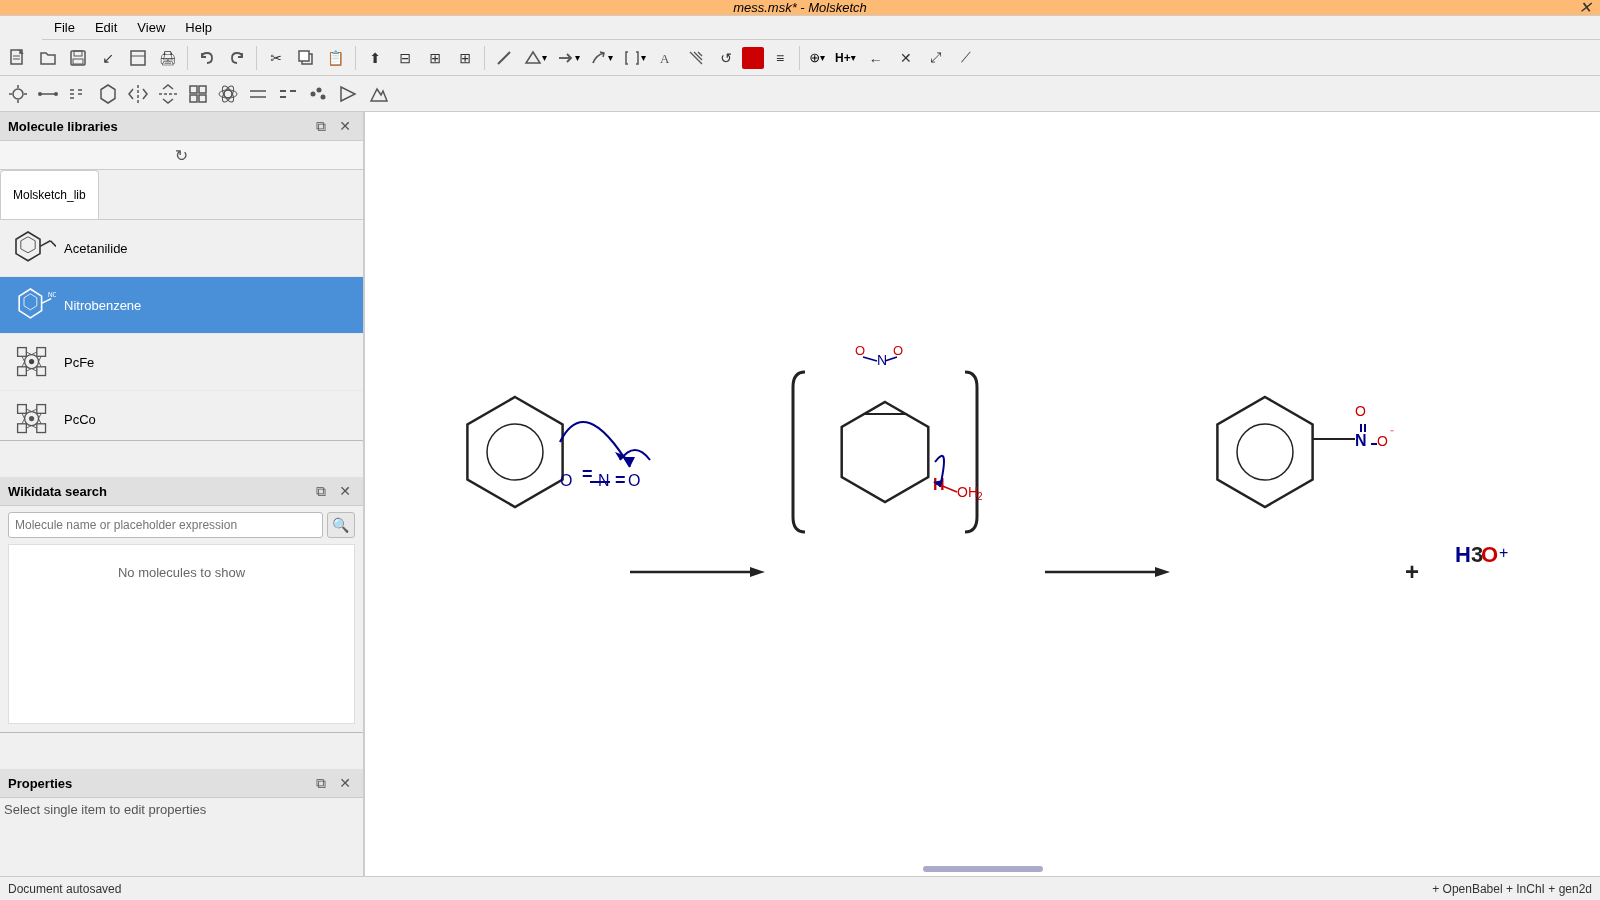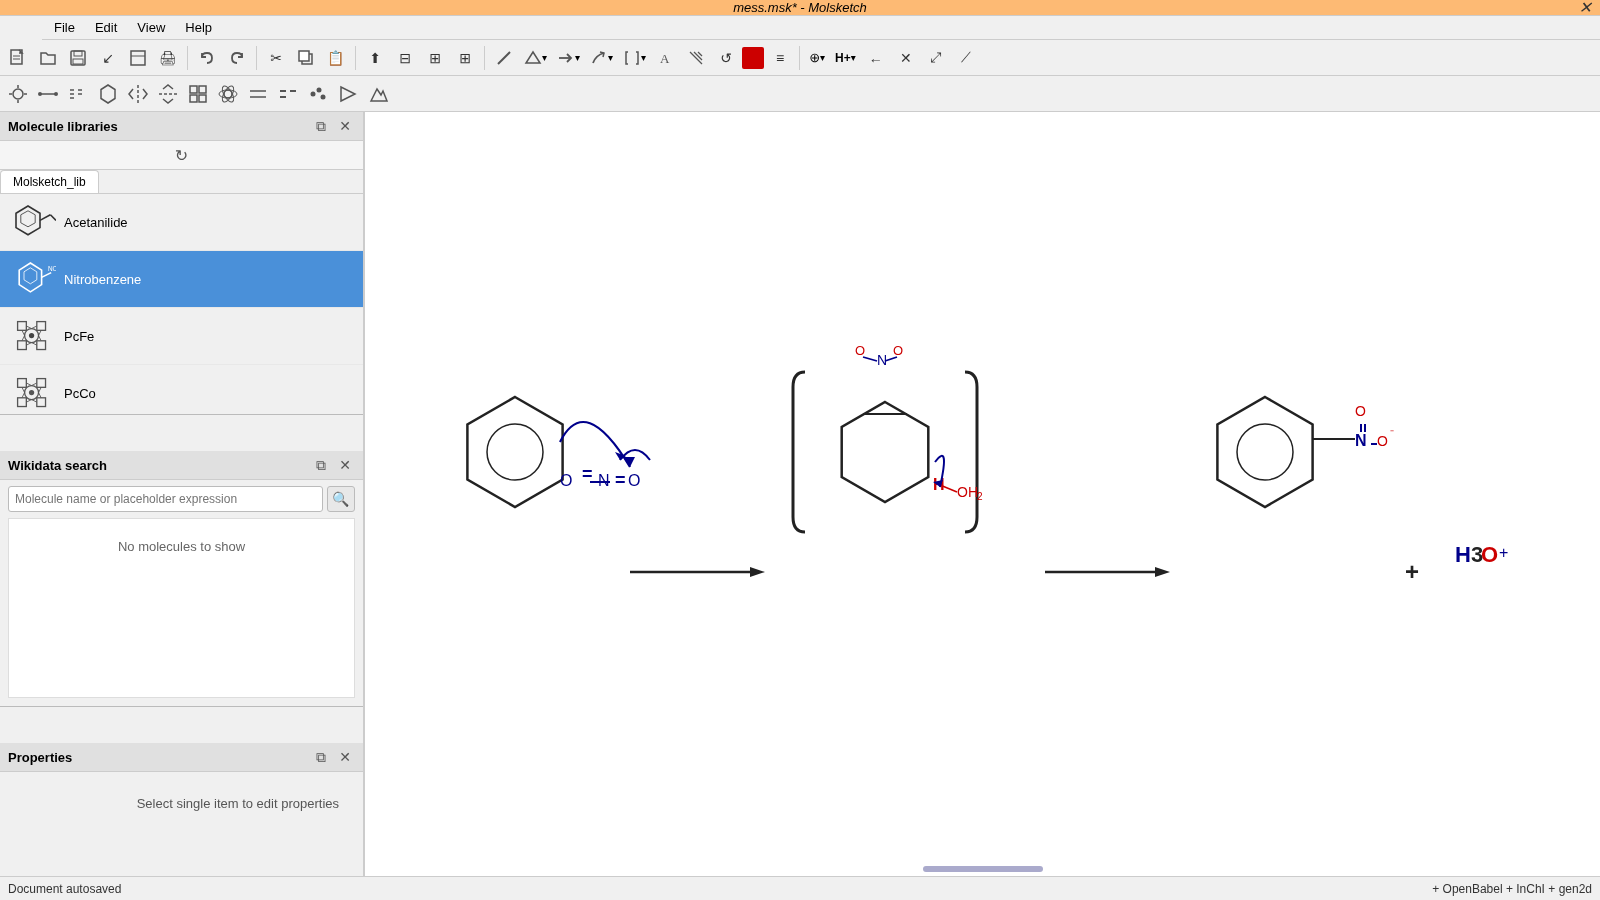--- a/index.html
+++ b/index.html
@@ -105,21 +105,21 @@
       padding: 4px;
       border-bottom: 1px solid #ccc;
       background: #f5f5f5;
     }
     .tab-bar {
       display: flex;
       border-bottom: 1px solid #ccc;
       background: #f0f0f0;
     }
     .tab {
-      padding: 4px 12px;
+      padding: 17px 12px;
       cursor: pointer;
       border: 1px solid transparent;
       border-bottom: none;
       border-radius: 4px 4px 0 0;
       font-size: 12px;
     }
     .tab.active {
       background: white;
       border-color: #ccc;
     }
@@ -183,24 +183,23 @@
       margin: 0 8px 8px;
       border: 1px solid #ddd;
     }
     
     #properties {
       flex: 1;
       display: flex;
       flex-direction: column;
     }
     .properties-content {
-      padding: 24px;
+      padding: 4px;
       color: #555;
       font-size: 13px;
-      text-align: right;
     }
     
     #canvas-area {
       flex: 1;
       background: white;
       position: relative;
       overflow: hidden;
       border-left: 1px solid #ccc;
     }
     #canvas-svg {

